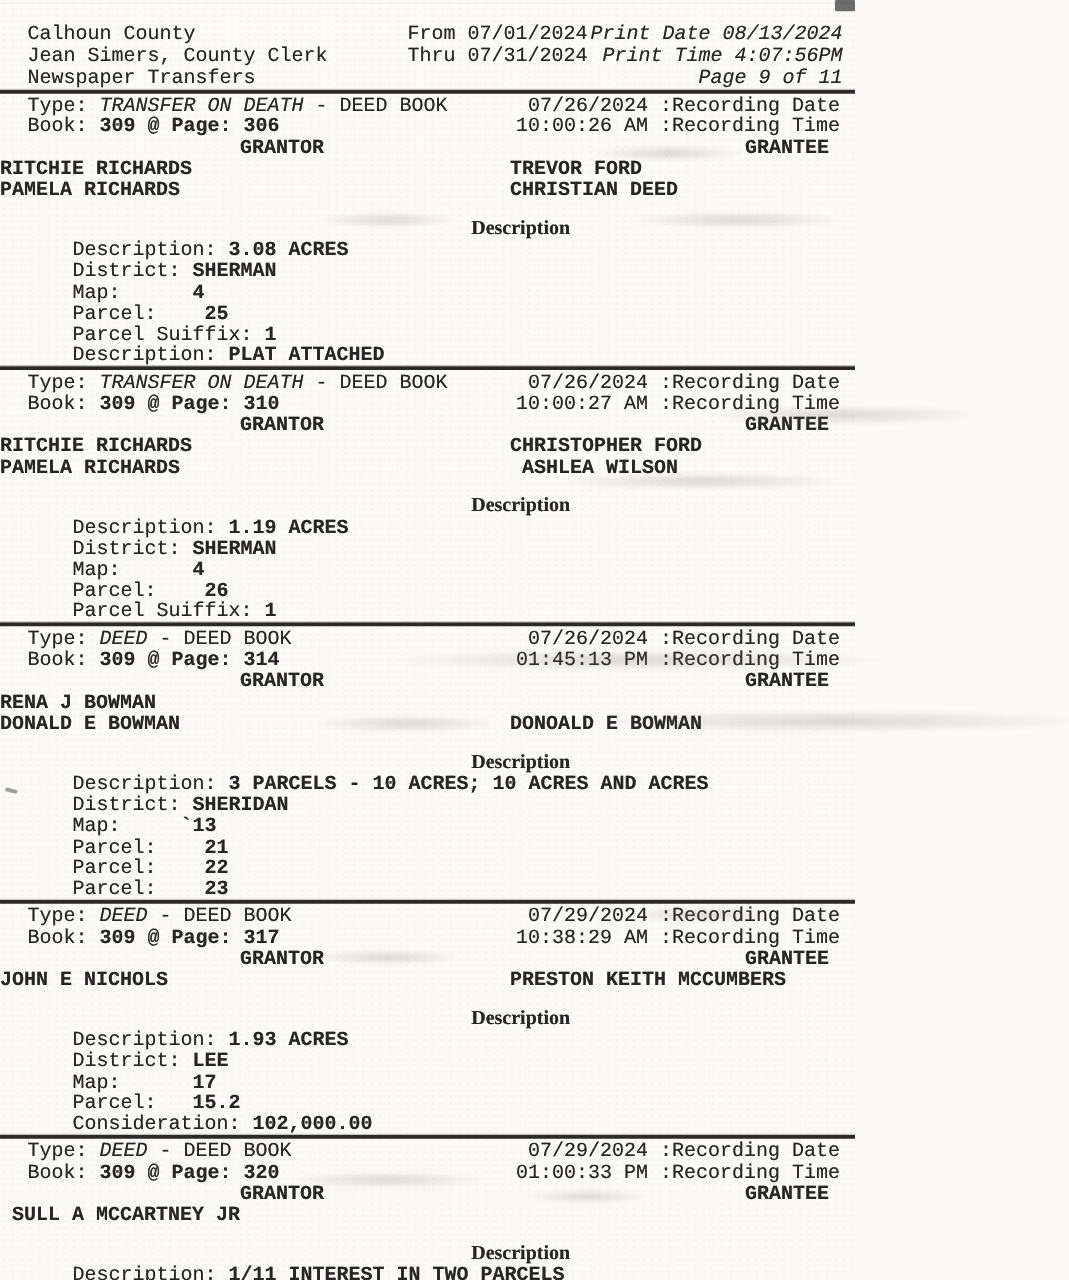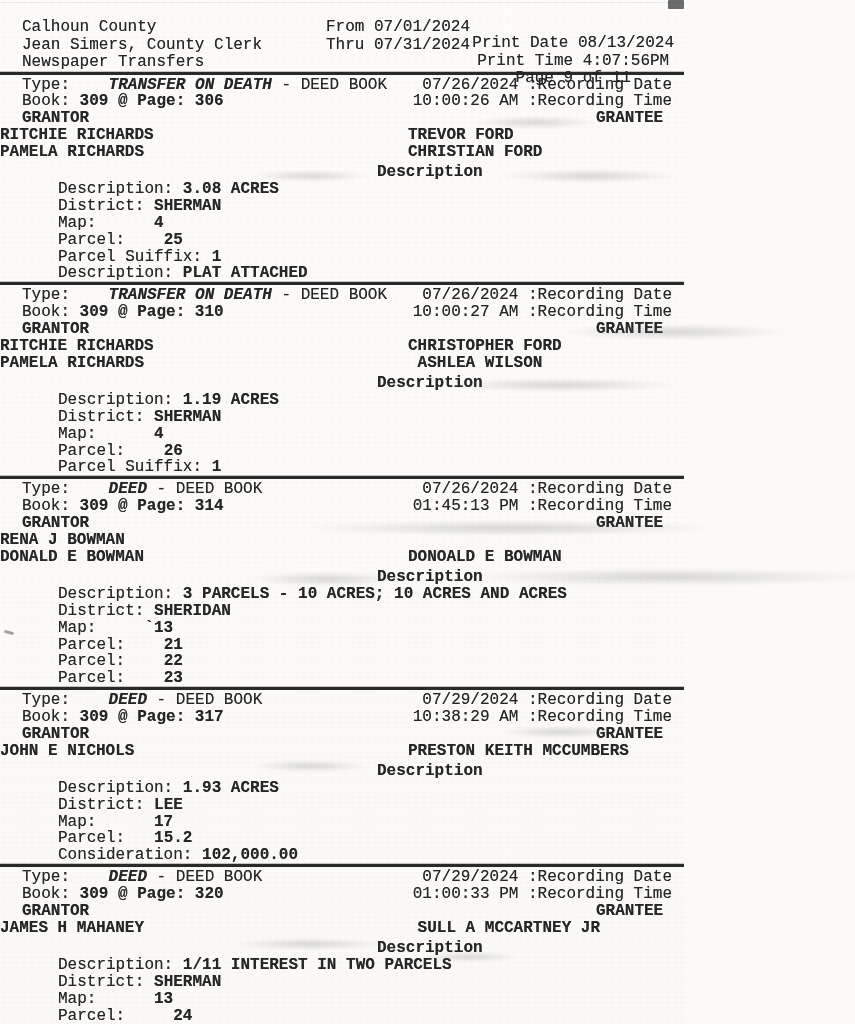--- a/index.html
+++ b/index.html
@@ -17,36 +17,36 @@
     background-size:7px 5px,100% 100%;
   }
   .scan-edge{position:absolute;top:2px;left:0;width:100%;height:1px;background:rgba(0,0,0,0.06);}
   .corner-mark{position:absolute;top:0;right:0;width:16px;height:9px;background:#3c3c3c;opacity:.75;border-radius:1px;}
   .artifact-dash{position:absolute;left:4px;top:631px;width:10px;height:3px;background:rgba(70,70,70,.5);transform:rotate(14deg);border-radius:2px;}
   .smudge{position:absolute;filter:blur(1.5px);opacity:.32;border-radius:50%;
     background:radial-gradient(ellipse at center, rgba(110,110,110,.8), rgba(110,110,110,0) 70%);}
   
   .report-header{position:relative;padding:19px 10px 0 22px;line-height:17.5px;font-size:16px;height:52.5px;}
   .h-mid{position:absolute;left:290px;top:19px;margin-left:36px;}
-  .h-right{position:absolute;right:10px;top:35px;text-align:center;}
+  .h-right{position:absolute;right:10px;top:19px;text-align:right;font-style:italic;}
   
   .record{border-top:3px solid #2a2a2a;padding:2px 0 0 0;font-size:16px;line-height:16.9px;
     box-shadow:0 -1px 0 rgba(40,40,40,.25);}
   .row{display:flex;justify-content:space-between;padding:0 12px 0 22px;}
   .cell-left{white-space:pre;}
   .cell-right{white-space:pre;text-align:right;}
   .b{font-weight:bold;}
-  .type-val{font-weight:bold;font-style:italic;margin-left:29px;}
+  .type-val{font-weight:normal;font-style:italic;}
   .party-headers{display:flex;padding-left:22px;}
   .g-left{width:408px;}
-  .g-left .b{}
+  .g-left .b{margin-left:170px;}
   .g-right .b{margin-left:166px;}
   .name-row{display:flex;font-weight:bold;white-space:pre;}
   .n-left{width:408px;}
-  .desc-header{margin-top:3px;padding-left:377px;font-weight:bold;}
+  .desc-header{margin-top:14px;padding-left:377px;font-weight:bold;font-family:Liberation Serif, serif;}
   .detail{padding-left:22px;white-space:pre;margin-left:36px;}
   .d-val{font-weight:bold;}
   
   .page, .page *{text-shadow:0 0 .45px rgba(30,30,30,.55);}
 </style>
 </head>
 <body>
 
 <div class="page">
   <div class="scan-edge"></div>
@@ -92,21 +92,21 @@
     <div class="row">
       <div class="cell-left"><span>Book: </span><span class="b">309 @ Page: 306</span></div>
       <div class="cell-right"><span>10:00:26 AM</span><span> :Recording Time</span></div>
     </div>
     <div class="party-headers">
       <div class="g-left"><span class="b">GRANTOR</span></div>
       <div class="g-right"><span class="b">GRANTEE</span></div>
     </div>
     <div class="names">
           <div class="name-row"><div class="n-left">RITCHIE RICHARDS</div><div class="n-right">TREVOR FORD</div></div>
-          <div class="name-row"><div class="n-left">PAMELA RICHARDS</div><div class="n-right">CHRISTIAN FORD</div></div>
+          <div class="name-row"><div class="n-left">PAMELA RICHARDS</div><div class="n-right">CHRISTIAN DEED</div></div>
         </div>
     <div class="desc-header"><span class="b">Description</span></div>
     <div class="details">
           <div class="detail"><span class="d-lbl">Description:</span><span class="d-val"> 3.08 ACRES</span></div>
           <div class="detail"><span class="d-lbl">District:</span><span class="d-val"> SHERMAN</span></div>
           <div class="detail"><span class="d-lbl">Map:</span><span class="d-val">      4</span></div>
           <div class="detail"><span class="d-lbl">Parcel:</span><span class="d-val">    25</span></div>
           <div class="detail"><span class="d-lbl">Parcel Suiffix:</span><span class="d-val"> 1</span></div>
           <div class="detail"><span class="d-lbl">Description:</span><span class="d-val"> PLAT ATTACHED</span></div>
         </div>
@@ -200,21 +200,21 @@
     </div>
     <div class="row">
       <div class="cell-left"><span>Book: </span><span class="b">309 @ Page: 320</span></div>
       <div class="cell-right"><span>01:00:33 PM</span><span> :Recording Time</span></div>
     </div>
     <div class="party-headers">
       <div class="g-left"><span class="b">GRANTOR</span></div>
       <div class="g-right"><span class="b">GRANTEE</span></div>
     </div>
     <div class="names">
-          <div class="name-row"><div class="n-left">JAMES H MAHANEY</div><div class="n-right"> SULL A MCCARTNEY JR</div></div>
+          <div class="name-row"><div class="n-right"> SULL A MCCARTNEY JR</div></div>
         </div>
     <div class="desc-header"><span class="b">Description</span></div>
     <div class="details">
           <div class="detail"><span class="d-lbl">Description:</span><span class="d-val"> 1/11 INTEREST IN TWO PARCELS</span></div>
           <div class="detail"><span class="d-lbl">District:</span><span class="d-val"> SHERMAN</span></div>
           <div class="detail"><span class="d-lbl">Map:</span><span class="d-val">      13</span></div>
           <div class="detail"><span class="d-lbl">Parcel:</span><span class="d-val">     24</span></div>
         </div>
   </section>
 </main>

